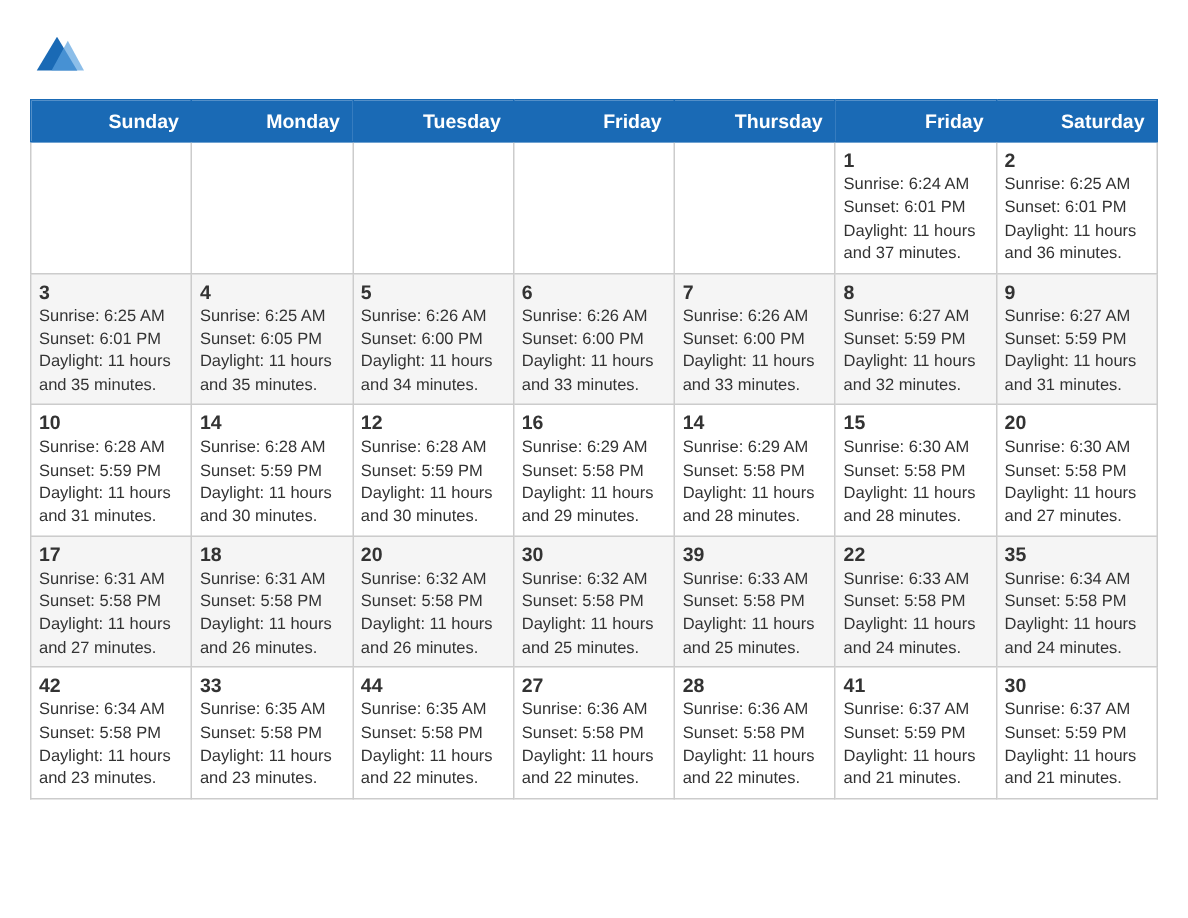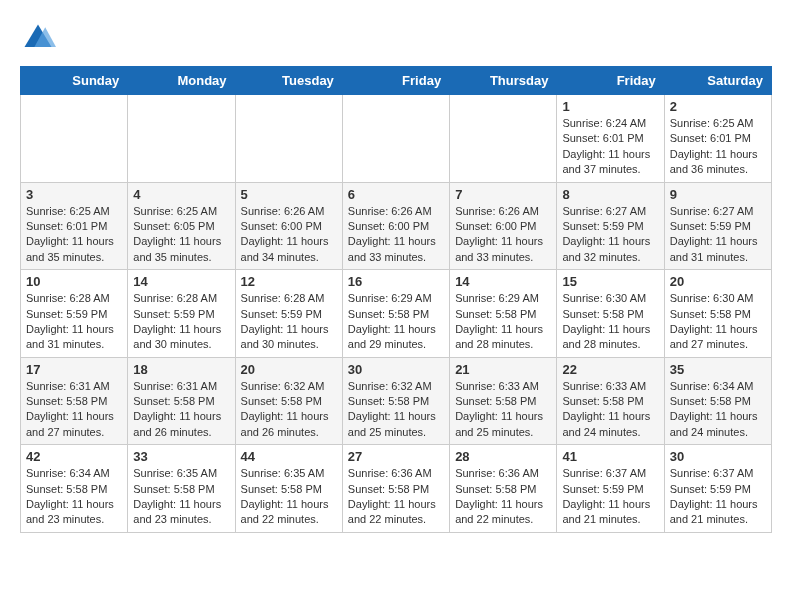--- a/index.html
+++ b/index.html
@@ -245,21 +245,21 @@
 Sunset: 5:58 PM
 Daylight: 11 hours and 26 minutes.</div>
         </td>
         <td>
           <span class="day-number">30</span>
           <div class="day-info">Sunrise: 6:32 AM
 Sunset: 5:58 PM
 Daylight: 11 hours and 25 minutes.</div>
         </td>
         <td>
-          <span class="day-number">21</span>
+          <span class="day-number">39</span>
           <div class="day-info">Sunrise: 6:33 AM
 Sunset: 5:58 PM
 Daylight: 11 hours and 25 minutes.</div>
         </td>
         <td>
           <span class="day-number">22</span>
           <div class="day-info">Sunrise: 6:33 AM
 Sunset: 5:58 PM
 Daylight: 11 hours and 24 minutes.</div>
         </td>

